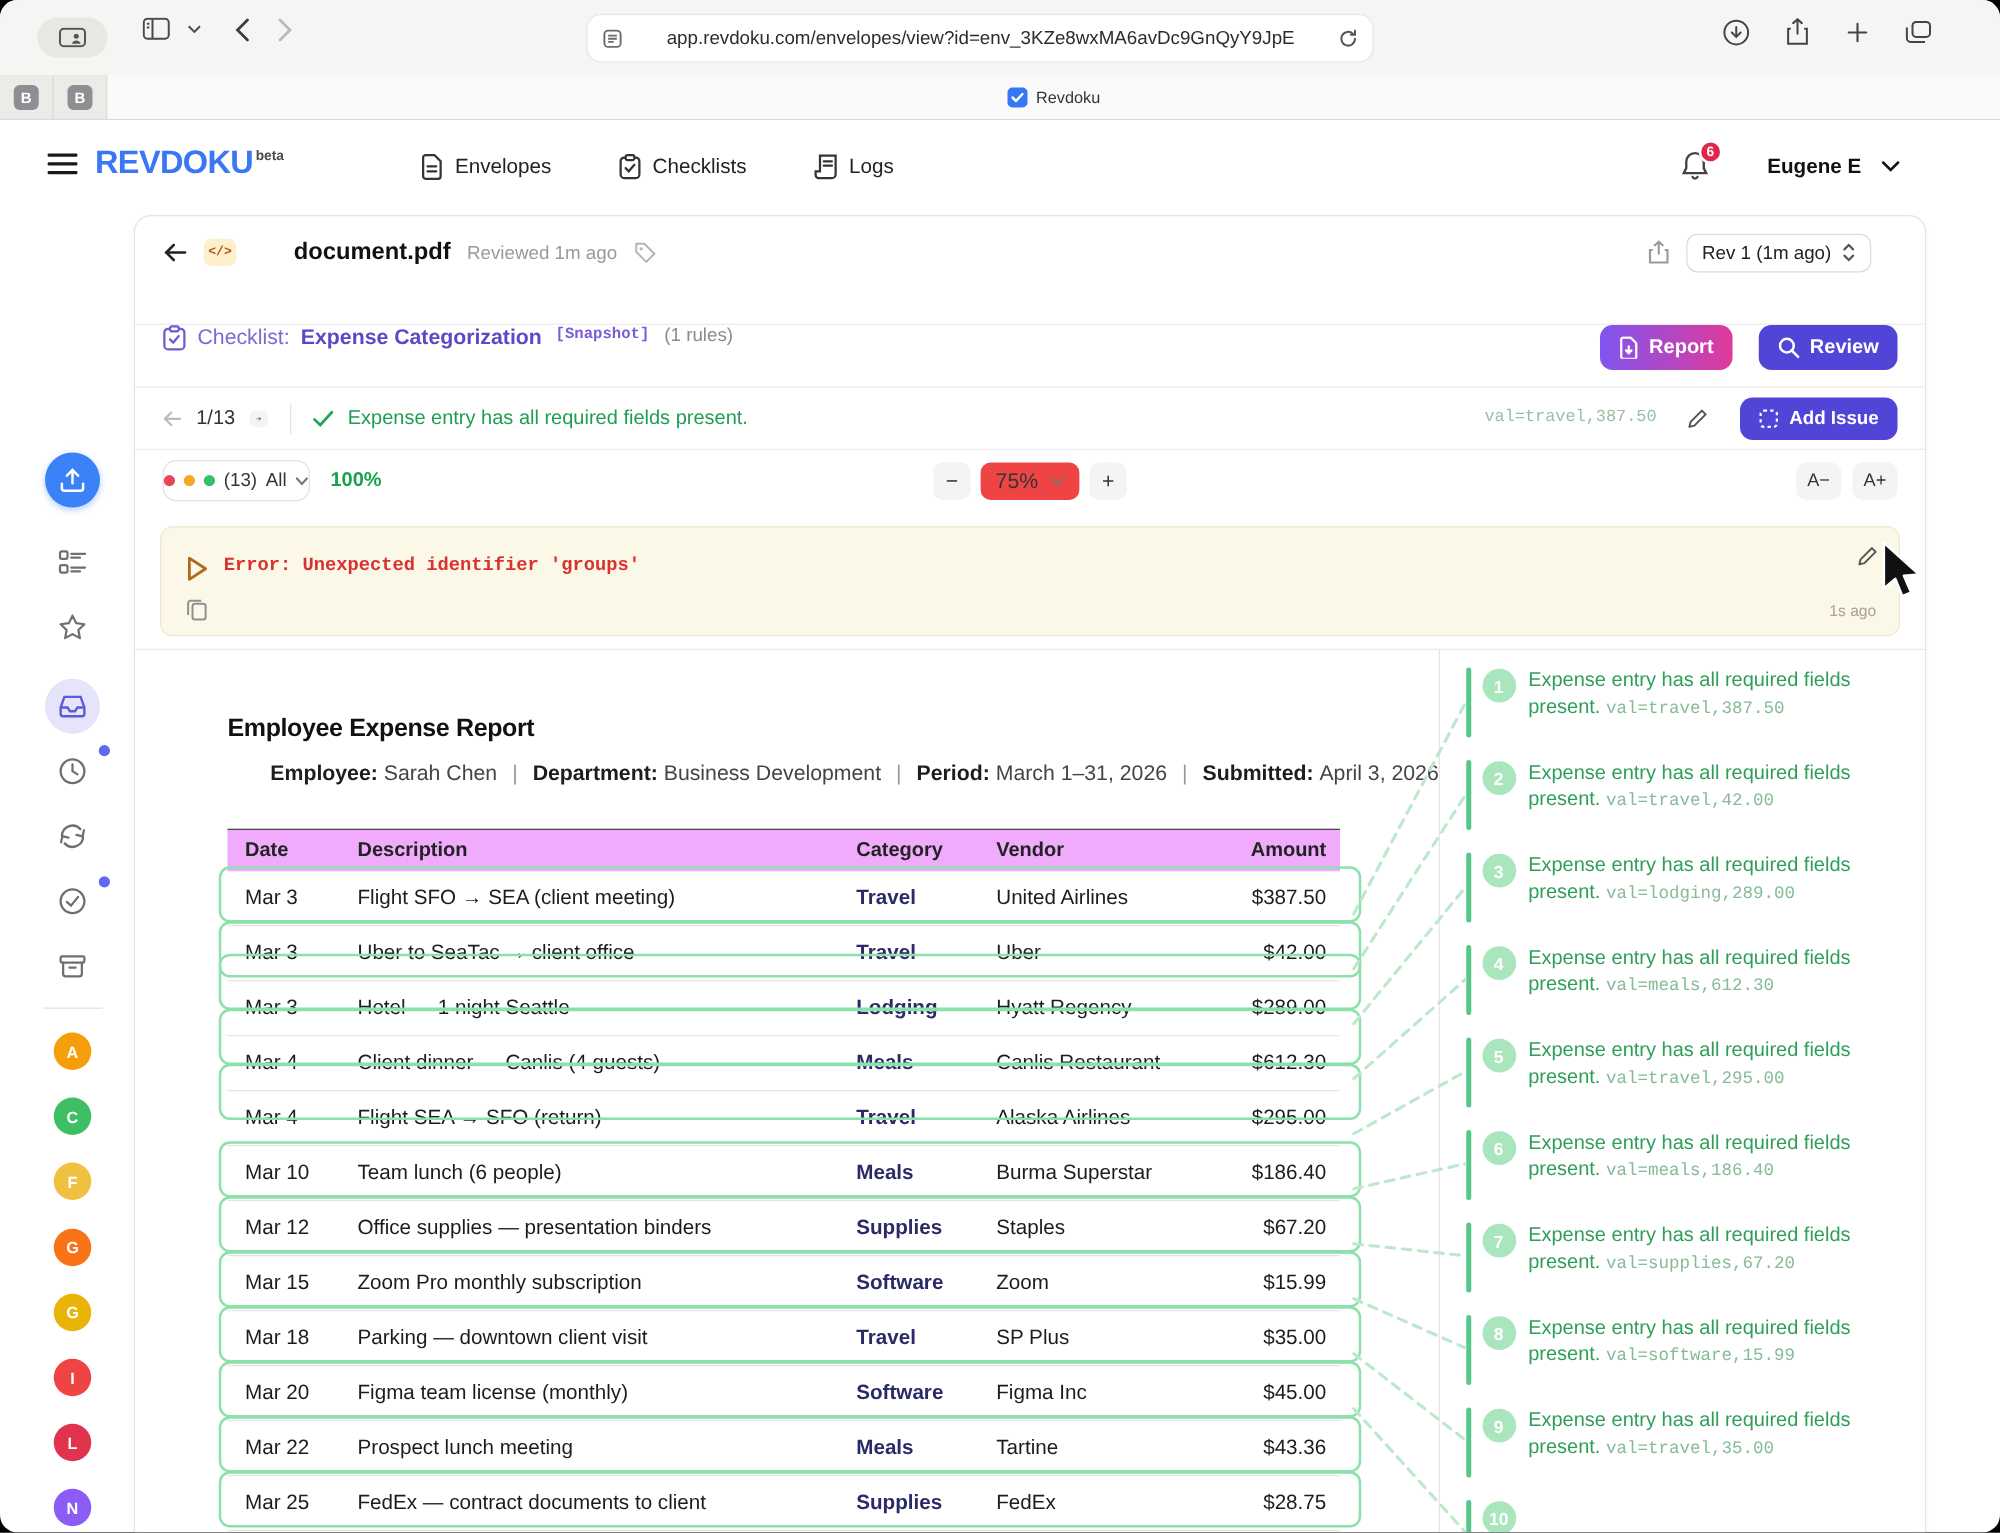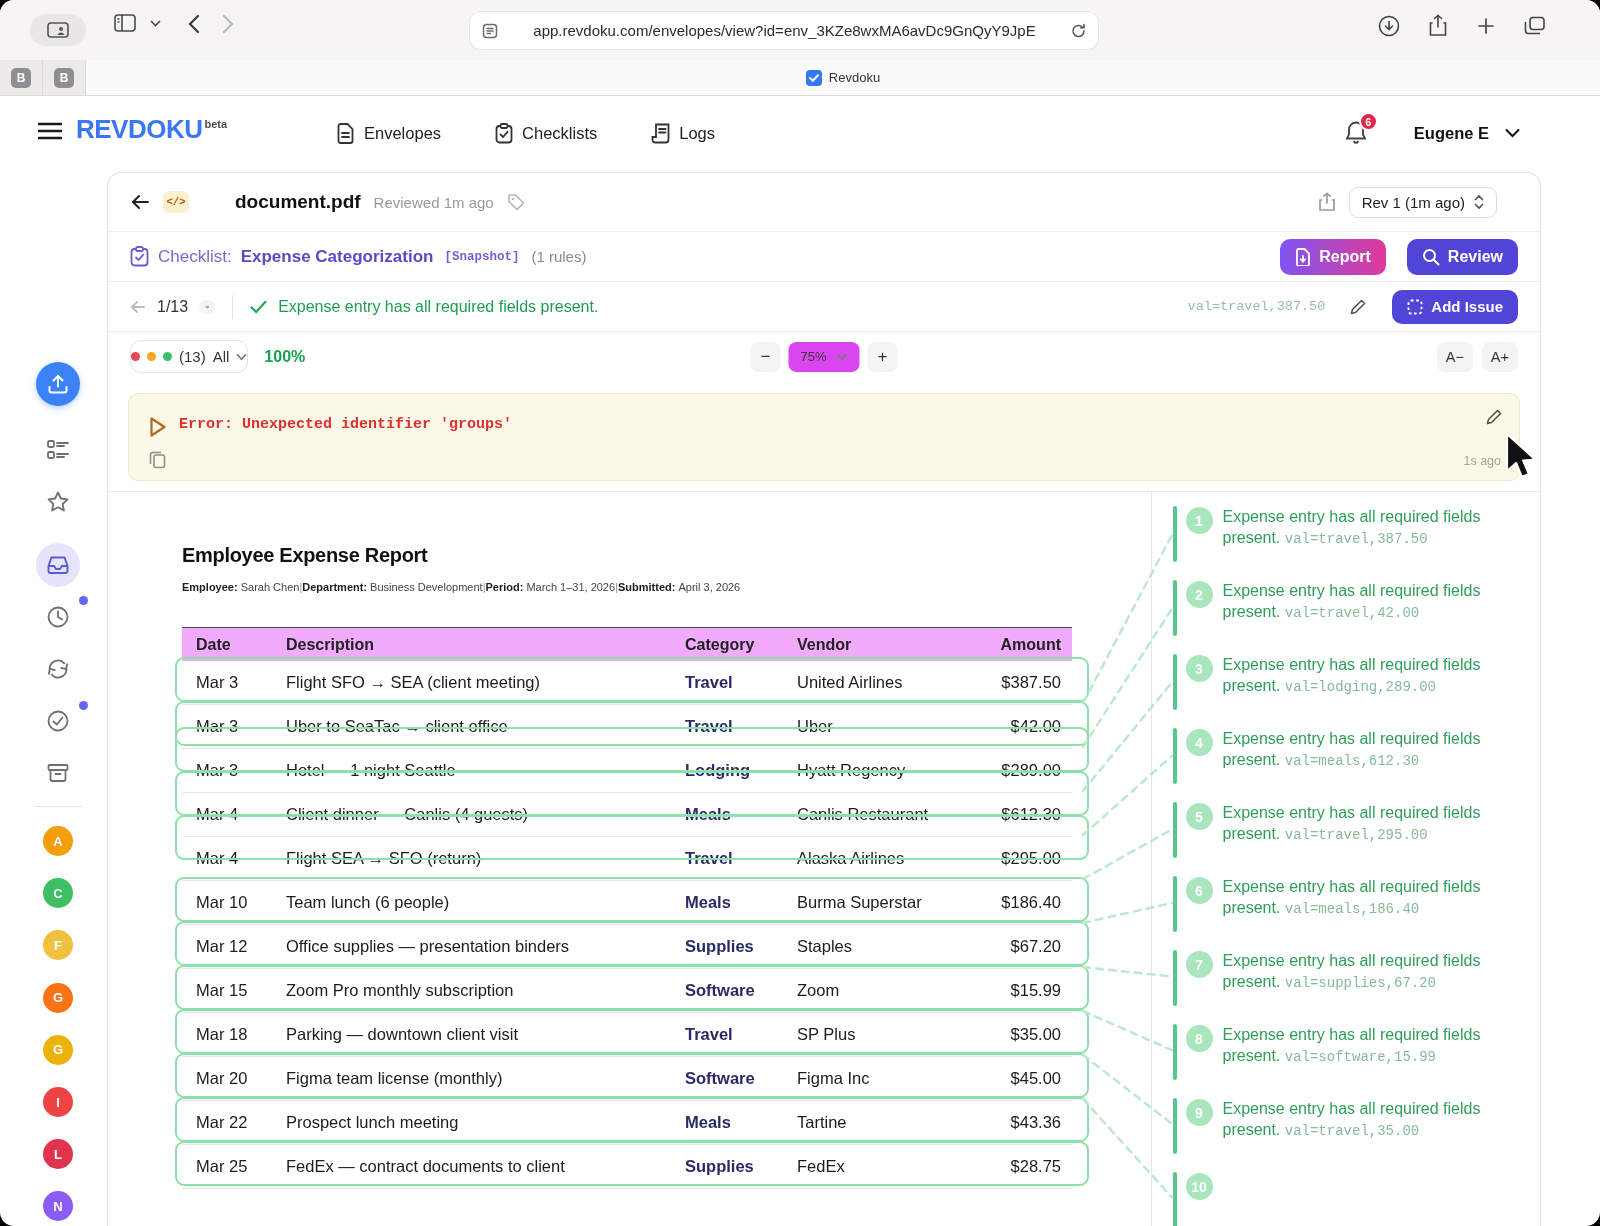--- a/index.html
+++ b/index.html
@@ -65,21 +65,21 @@
   .codebadge{width:26px;height:22px;border-radius:6px;background:#fdf0cd;color:#b45309;font-family:"Liberation Mono",monospace;font-size:10.5px;font-weight:700;display:flex;align-items:center;justify-content:center;}
   .fname{font-size:19px;font-weight:700;color:#111;margin-left:33px;}
   .reviewed{font-size:15px;color:#9a9a9a;}
   .tagic{color:#b5b5b5;}
   .dochdr .spacer{flex:1;}
   .exportic{color:#9a9a9a;cursor:pointer;}
   .revsel{display:flex;align-items:center;gap:9px;border:1px solid #dcdcdc;border-radius:9px;padding:6px 12px;font-size:15px;color:#222;cursor:pointer;}
   .kebab{color:#555;cursor:pointer;padding:0 4px;}
 
   
-  .chkrow{height:50px;border-top:1px solid #ececec;display:flex;align-items:center;padding:0 22px;gap:9px;}
+  .chkrow{height:50px;border-top:1px solid #ececec;display:flex;padding:0 22px;gap:9px;margin-top:28px;}
   .chkrow .clipic{color:#6d5bd0;}
   .chk-label{font-size:17px;color:#7a6ad2;}
   .chk-name{font-size:17px;font-weight:600;color:var(--purple);}
   .chk-snap{font-family:"Liberation Mono",monospace;font-size:12.5px;font-weight:700;color:var(--purple2);margin-left:2px;}
   .chk-rules{font-size:15px;color:#8a8a8a;margin-left:3px;}
   .chkrow .spacer{flex:1;}
   .btn{display:flex;align-items:center;gap:8px;height:36px;padding:0 15px;border-radius:10px;color:#fff;font-size:16px;font-weight:700;cursor:pointer;border:none;}
   .btn-report{background:linear-gradient(90deg,var(--grad1),var(--grad2));margin-right:12px;}
   .btn-review{background:var(--indigo);}
 
@@ -97,37 +97,37 @@
 
   
   .zoomrow{position:relative;height:50px;border-top:1px solid #ececec;display:flex;align-items:center;padding:0 22px;}
   .dotpill{display:flex;align-items:center;gap:7px;border:1px solid #e2e2e2;border-radius:11px;padding:7px 0;cursor:pointer;}
   .dot{width:9px;height:9px;border-radius:50%;}
   .d-red{background:#e8445a;} .d-amb{background:#f5a623;} .d-grn{background:#35c06a;}
   .dotpill span{font-size:15px;color:#333;}
   .coverage{font-size:16px;font-weight:700;color:#17a34a;margin-left:16px;}
   .zoomctr{position:absolute;left:50%;transform:translateX(-50%);display:flex;align-items:center;gap:8px;}
   .zbtn{background:#f4f4f4;border-radius:8px;height:30px;min-width:30px;display:flex;align-items:center;justify-content:center;font-size:17px;color:#333;cursor:pointer;}
-  .zsel{background:#d946ef;border-radius:8px;height:30px;padding:0 12px;display:flex;align-items:center;gap:10px;font-size:13px;color:#333;cursor:pointer;}
+  .zsel{background:#ef4444;border-radius:8px;height:30px;padding:0 12px;display:flex;align-items:center;gap:10px;font-size:17px;color:#333;cursor:pointer;}
   .zoomrow .spacer{flex:1;}
   .fbtn{background:#f4f4f4;border-radius:8px;height:30px;padding:0 9px;display:flex;align-items:center;font-size:14.5px;color:#333;cursor:pointer;margin-left:9px;}
 
   
   .banner{position:relative;margin:12px 20px 10px 20px;height:88px;background:var(--banner);border:1px solid var(--banner-bd);border-radius:10px;padding:14px 16px;}
   .playic{position:absolute;left:20px;top:22px;color:#b06a1e;}
   .errmsg{position:absolute;left:50px;top:22px;font-family:"Liberation Mono",monospace;font-size:15px;font-weight:700;color:var(--err);}
   .copyic{position:absolute;left:20px;top:56px;color:#8f8f8f;cursor:pointer;}
   .bn-pencil{position:absolute;right:16px;top:14px;color:#555;cursor:pointer;}
   .bn-time{position:absolute;right:18px;bottom:12px;font-size:12.5px;color:#a9a294;}
 
   
   .viewer{position:relative;flex:1;display:flex;border-top:1px solid #ebebeb;overflow:hidden;}
   .page{width:1044px;flex:none;border-right:1px solid #e6e6e6;padding:52px 0 0 74px;}
   .doctitle{font-size:20px;font-weight:700;color:#111;letter-spacing:-.3px;}
-  .docmeta{margin-top:14px;font-size:11px;color:#444;display:flex;gap:0;white-space:nowrap;}
+  .docmeta{margin-top:14px;font-size:17px;color:#444;display:flex;gap:12px;white-space:nowrap;justify-content:flex-end;}
   .docmeta b{color:#1d1d1d;}
   .docmeta .sep{color:#999;}
 
   .xtable{margin-top:34px;width:890px;}
   .thead{display:grid;grid-template-columns:90px 399px 112px 203px 1fr;height:34px;align-items:center;background:#f0abfc;border-top:1.5px solid #4a4a4a;padding-left:14px;}
   .thead div{font-size:16px;font-weight:700;color:#222;}
   .thead .col-amount{text-align:right;padding-right:11px;}
   .trow{position:relative;display:grid;grid-template-columns:90px 399px 112px 203px 1fr;height:44px;align-items:center;padding-left:14px;border-bottom:1px solid #e5e5e5;font-size:16.5px;color:#1c1c1c;}
   .trow .col-cat{font-weight:700;color:var(--navy);}
   .trow .col-amount{text-align:right;padding-right:11px;}

